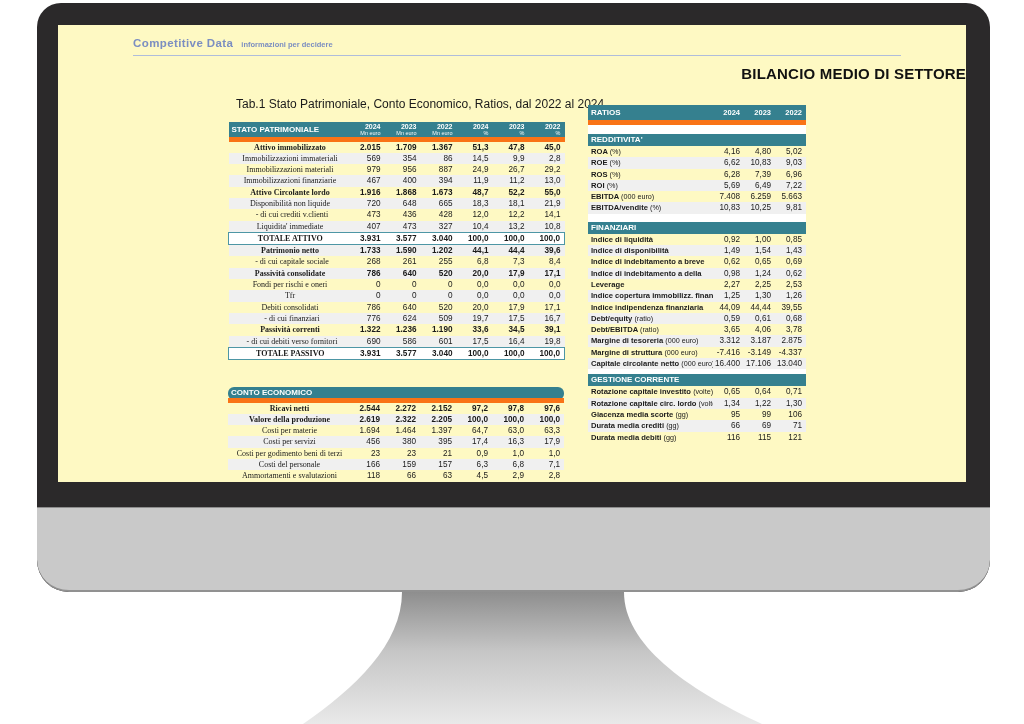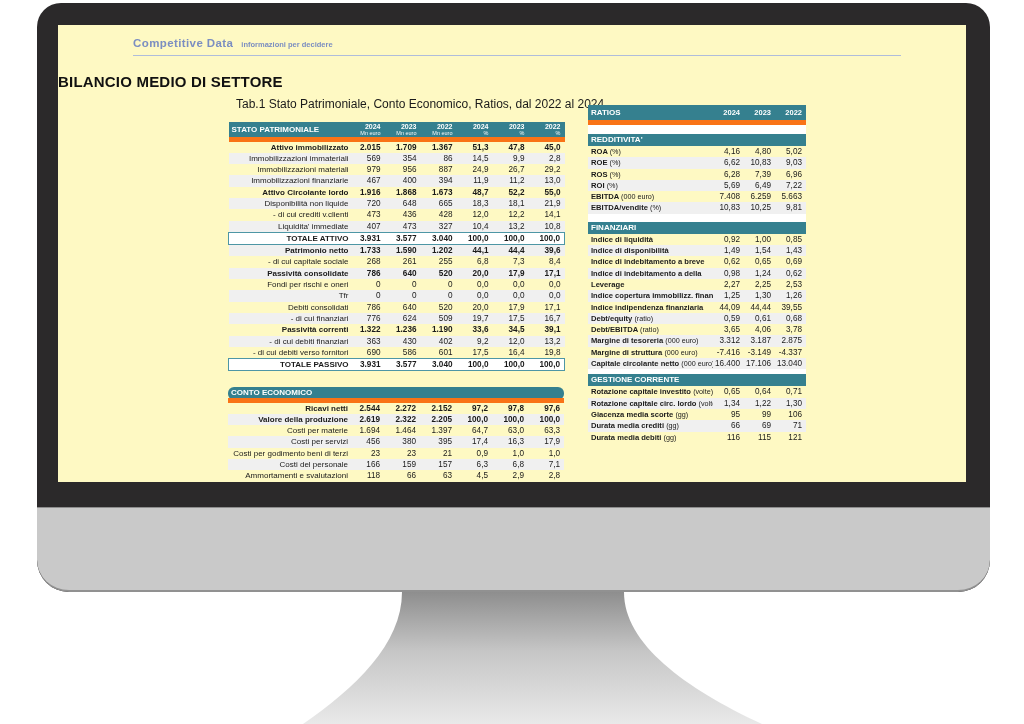--- a/index.html
+++ b/index.html
@@ -24,21 +24,21 @@
     box-shadow:inset 0 1px 0 #8d8d8d;}
   .screen{position:absolute;left:21px;top:22px;width:908px;height:457px;background:#fef9c3;
     overflow:hidden;}
   .stand{position:absolute;left:300px;top:592px;width:465px;height:132px;display:block;}
 
   
   .brand-row{position:absolute;left:75px;top:8px;white-space:nowrap;}
   .brand{color:var(--brand-blue);font-weight:bold;font-size:11.5px;letter-spacing:.4px;}
   .tagline{color:var(--brand-blue);font-weight:bold;font-size:7.5px;margin-left:8px;}
   .brand-underline{position:absolute;left:75px;top:30px;width:768px;height:1px;background:var(--underline-blue);}
-  .page-title{position:absolute;left:0;top:48px;width:100%;text-align:left;
+  .page-title{position:absolute;left:0;top:40px;width:100%;text-align:right;
     font-size:15px;font-weight:bold;color:#111;letter-spacing:.2px;}
   .caption{position:absolute;left:178px;top:72px;font-size:12px;color:#1a1a1a;}
 
   .tbl-wrap{position:absolute;}
   #sp-wrap{left:170px;top:97px;width:336px;}
   #ce-wrap{left:170px;top:362px;width:336px;}
   #ratios-wrap{left:530px;top:80px;width:218px;}
 
   table{border-collapse:collapse;table-layout:fixed;width:100%;}
   col.cl-fin{width:120px;} col.cn-fin{width:36px;}
@@ -46,21 +46,21 @@
 
   thead th{background:var(--teal);color:#fff;height:17px;vertical-align:middle;font-weight:bold;}
   th.hlabel{text-align:left;font-size:8px;padding-left:3px;white-space:nowrap;}
   th.yr{text-align:right;padding-right:4px;font-size:7px;line-height:7px;white-space:nowrap;}
   th.yr .unit{display:block;font-size:5.5px;font-weight:normal;line-height:6px;opacity:.95;}
   th.hband{text-align:left;font-size:8px;padding-left:3px;height:13px;border-radius:6px;}
   thead{border-bottom:5px solid #f97316;}
 
   tbody td{height:11.3px;line-height:11.3px;font-size:8.2px;color:#1a1a1a;
     white-space:nowrap;overflow:hidden;}
-  td.lbl{text-align:right;padding-left:3px;font-size:8px;}
+  td.lbl{text-align:center;padding-left:3px;font-size:8px;font-family:Liberation Serif, serif;}
   td.num{text-align:right;padding-right:4px;}
   tr.bold td{font-weight:bold;}
   tr.indent td.lbl{padding-left:7px;}
   tbody.zebra tr:nth-child(even){background:var(--stripe);}
   tr.total td{font-weight:bold;background:#fff;
     border-top:1.5px solid var(--total-border);border-bottom:1.5px solid var(--total-border);}
   tr.total td:first-child{border-left:1.5px solid var(--total-border);}
   tr.total td:last-child{border-right:1.5px solid var(--total-border);}
 
   tbody.band td{background:var(--teal);color:#fff;font-weight:bold;font-size:8px;
@@ -254,29 +254,20 @@
                 <td class="num">16,7</td>
               </tr>
               <tr class="bold">
                 <td class="lbl">Passività correnti</td>
                 <td class="num">1.322</td>
                 <td class="num">1.236</td>
                 <td class="num">1.190</td>
                 <td class="num">33,6</td>
                 <td class="num">34,5</td>
                 <td class="num">39,1</td>
-              </tr>
-              <tr class="indent">
-                <td class="lbl">- di cui debiti finanziari</td>
-                <td class="num">363</td>
-                <td class="num">430</td>
-                <td class="num">402</td>
-                <td class="num">9,2</td>
-                <td class="num">12,0</td>
-                <td class="num">13,2</td>
               </tr>
               <tr class="indent">
                 <td class="lbl">- di cui debiti verso fornitori</td>
                 <td class="num">690</td>
                 <td class="num">586</td>
                 <td class="num">601</td>
                 <td class="num">17,5</td>
                 <td class="num">16,4</td>
                 <td class="num">19,8</td>
               </tr>

